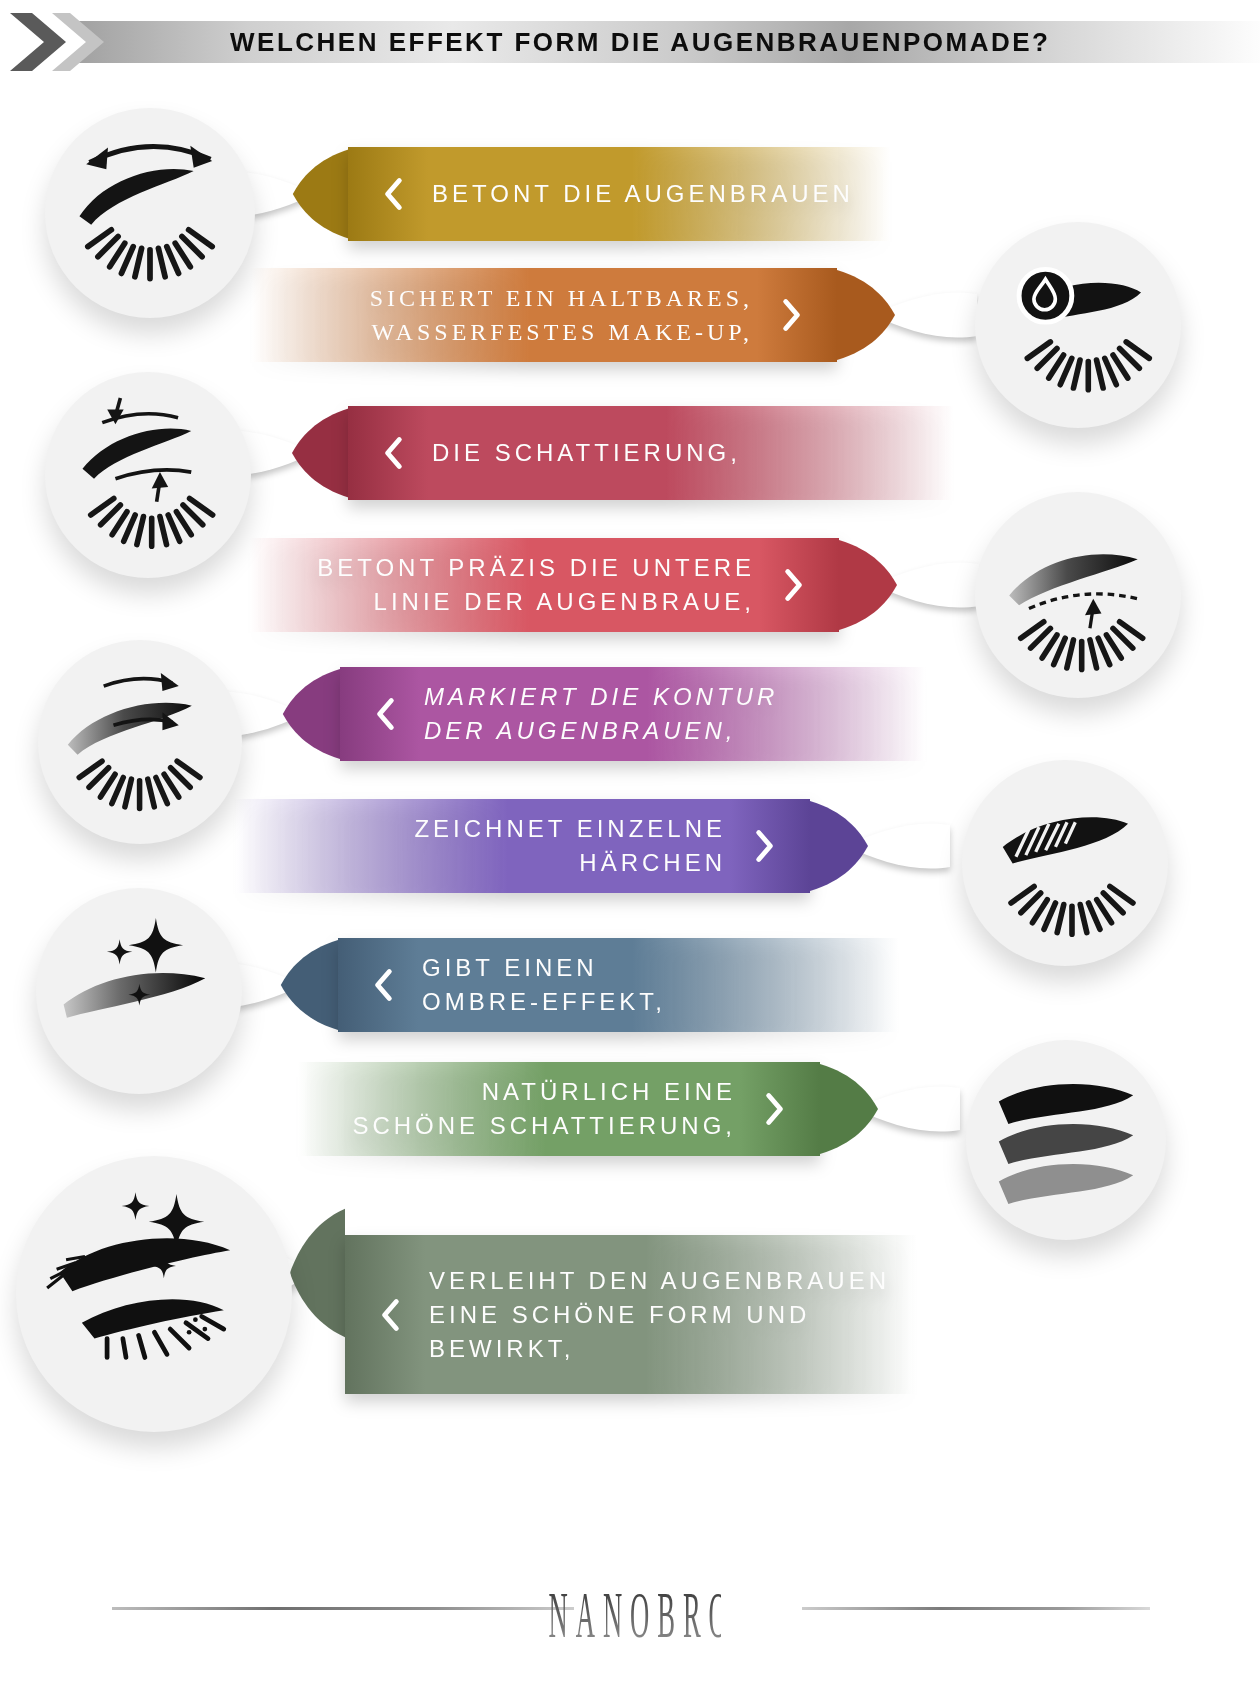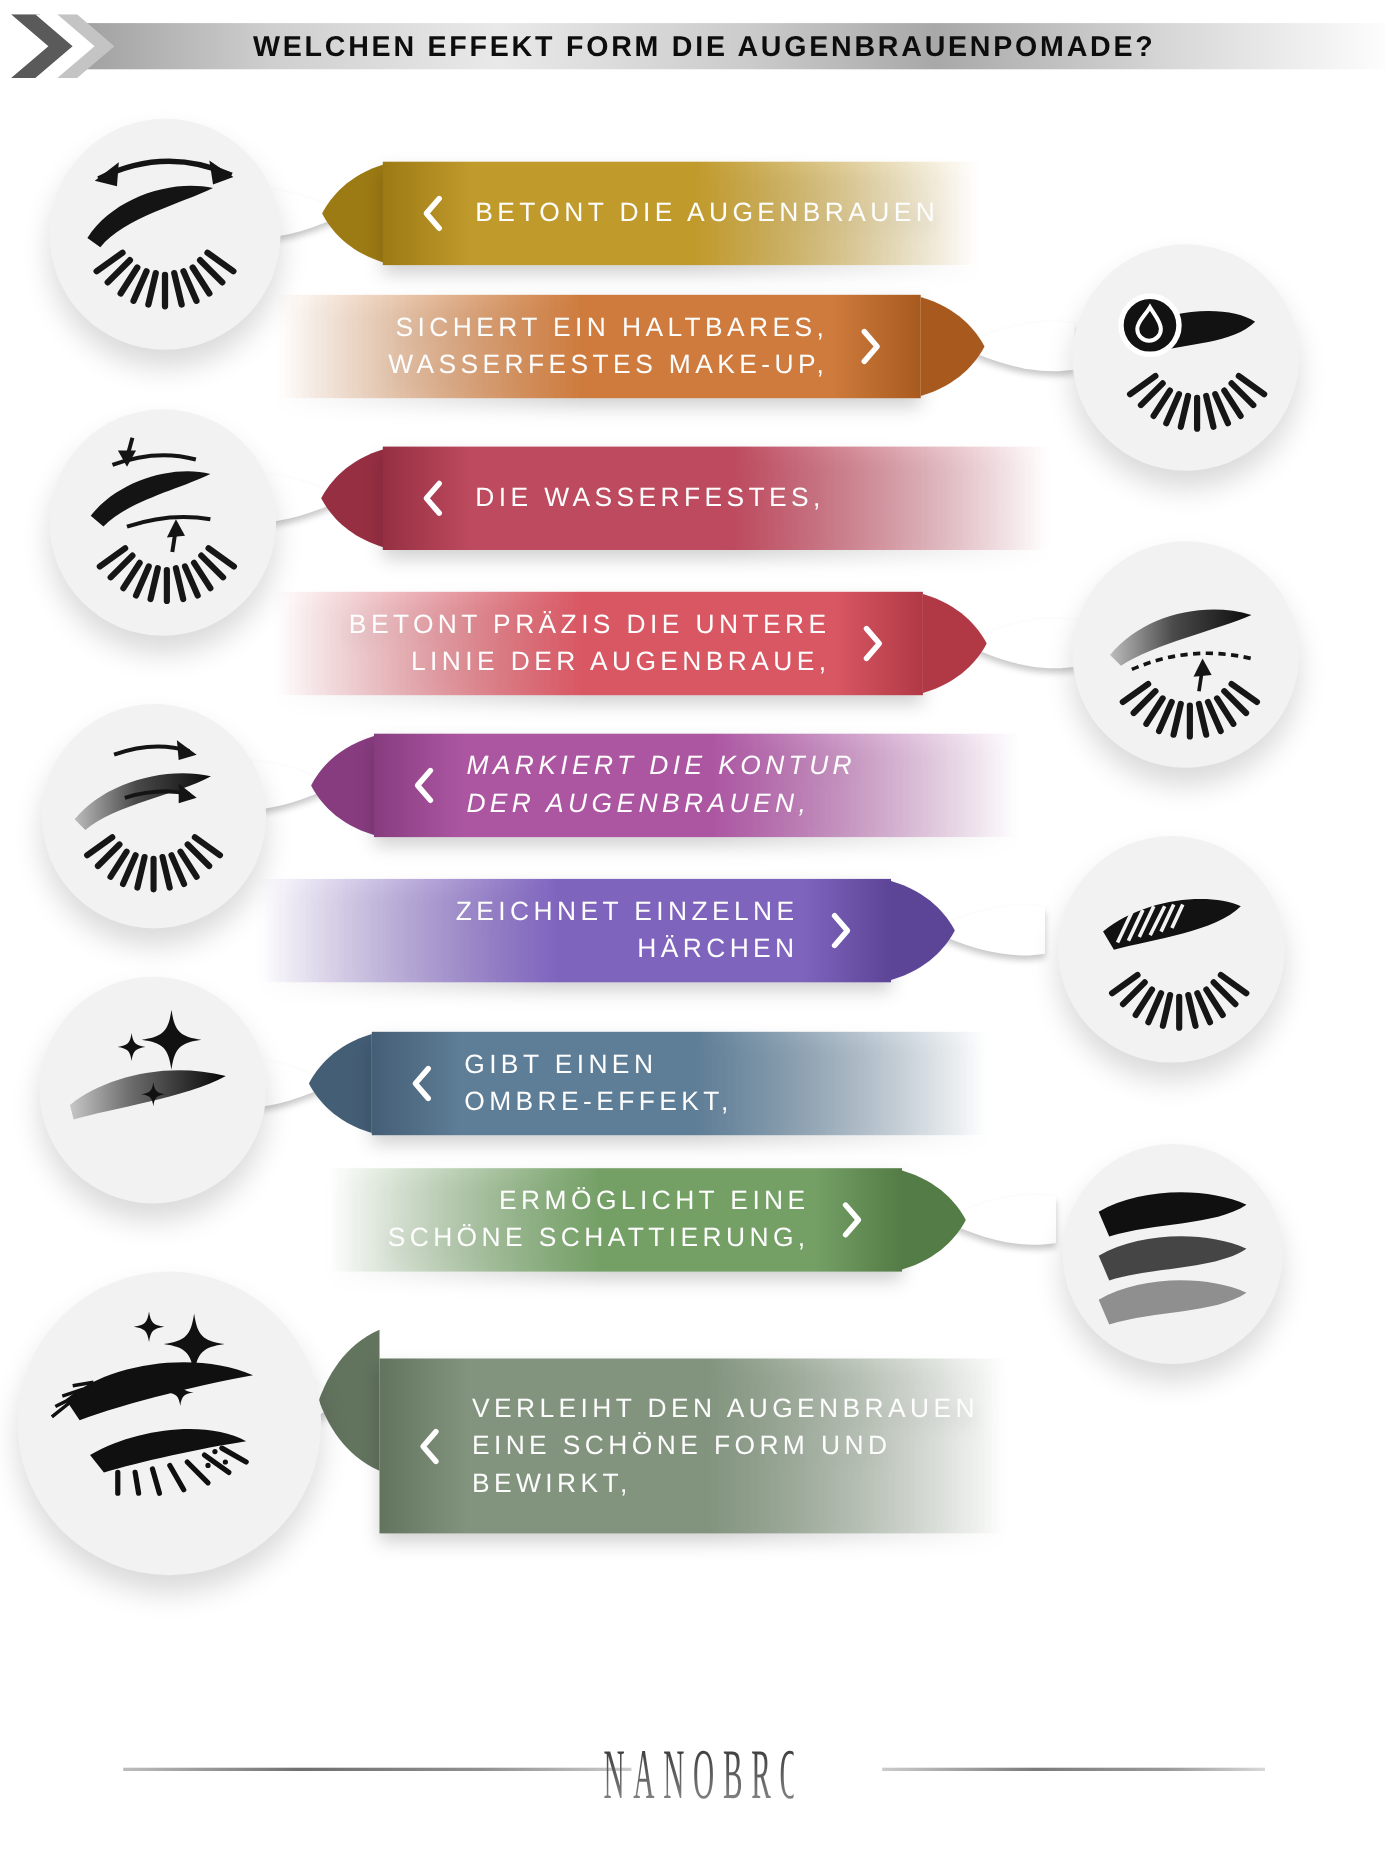--- a/index.html
+++ b/index.html
@@ -91,21 +91,21 @@
         <path d="M14,20 Q50,2 86,18" fill="none" stroke="#141414" stroke-width="3"></path>
         <path d="M12,21 L25,11 L24,24 Z" fill="#141414"></path>
           <path d="M87,19 L74,10 L76,23 Z" fill="#141414"></path>
         <path d="M8,52 C22,30 54,20 76,25 C60,33 28,41 15,57 Z" fill="#141414"></path>
         <use href="#lashes" transform="translate(0,14)"></use>
       </svg>
     </div>
   </div>
 
   <div>
-    <div class="ribbon right" style="left: 245px; top: 268px; width: 592px; height: 94px; --c: #CE7B3D; --d: #A85A1E;">
+    <div class="ribbon right" style="left: 245px; top: 268px; width: 592px; height: 94px; font-family: Liberation Serif, serif; --c: #CE7B3D; --d: #A85A1E;">
       <svg class="chev" viewBox="0 0 24 40">
           <path d="M19,5 L6,20 L19,35"></path>
         </svg>
       <div class="lines">
         <div>SICHERT EIN HALTBARES,</div>
         <div>WASSERFESTES MAKE-UP,</div>
       </div>
     </div>
     <svg class="tail flip" style="left: 837px; top: 268px; width: 140px; height: 94px; --c: #CE7B3D; --d: #A85A1E;" viewBox="0 0 140 94" preserveAspectRatio="none">
       <path class="tw" d="M0,26 C36,20 72,32 104,47 C72,62 36,74 0,68 Z"></path>
@@ -124,21 +124,21 @@
   <div>
     <svg class="tail" style="left: 210px; top: 406px; width: 140px; height: 94px; --c: #BD4A5E; --d: #962F42;" viewBox="0 0 140 94" preserveAspectRatio="none">
       <path class="tw" d="M0,26 C36,20 72,32 104,47 C72,62 36,74 0,68 Z"></path>
       <path class="blade" d="M140,2 C106,12 90,32 82,47 C90,62 106,82 140,92 Z"></path>
     </svg>
     <div class="ribbon left" style="left: 348px; top: 406px; width: 612px; height: 94px; --c: #BD4A5E; --d: #962F42;">
       <svg class="chev" viewBox="0 0 24 40">
           <path d="M19,5 L6,20 L19,35"></path>
         </svg>
       <div class="lines">
-        <div>DIE WASSERFESTES,</div>
+        <div>DIE SCHATTIERUNG,</div>
       </div>
     </div>
     <div class="circle" style="left:45px;top:372px;width:206px;height:206px">
       <svg viewBox="0 0 100 100">
         <path d="M22,18 Q46,9 68,15" fill="none" stroke="#141414" stroke-width="2.2"></path>
         <path d="M33,3 L30,14" fill="none" stroke="#141414" stroke-width="2.2"></path>
         <path d="M30,19 L25,10 L35,10 Z" fill="#141414"></path>
         <path d="M10,46 C26,26 56,18 76,23 C60,31 30,38 17,52 Z" fill="#141414"></path>
         <path d="M30,52 Q54,44 76,48" fill="none" stroke="#141414" stroke-width="2.2"></path>
         <path d="M55,66 L57,53" fill="none" stroke="#141414" stroke-width="2.2"></path>
@@ -245,21 +245,21 @@
       </svg>
     </div>
   </div>
 
   <div>
     <div class="ribbon right" style="left: 292px; top: 1062px; width: 528px; height: 94px; --c: #74A066; --d: #547C46;">
       <svg class="chev" viewBox="0 0 24 40">
           <path d="M19,5 L6,20 L19,35"></path>
         </svg>
       <div class="lines">
-        <div>ERMÖGLICHT EINE</div>
+        <div>NATÜRLICH EINE</div>
         <div>SCHÖNE SCHATTIERUNG,</div>
       </div>
     </div>
     <svg class="tail flip" style="left: 820px; top: 1062px; width: 140px; height: 94px; --c: #74A066; --d: #547C46;" viewBox="0 0 140 94" preserveAspectRatio="none">
       <path class="tw" d="M0,26 C36,20 72,32 104,47 C72,62 36,74 0,68 Z"></path>
       <path class="blade" d="M140,2 C106,12 90,32 82,47 C90,62 106,82 140,92 Z"></path>
     </svg>
     <div class="circle" style="left:966px;top:1040px;width:200px;height:200px">
       <svg viewBox="0 0 100 100">
         <g transform="translate(0,12)">

